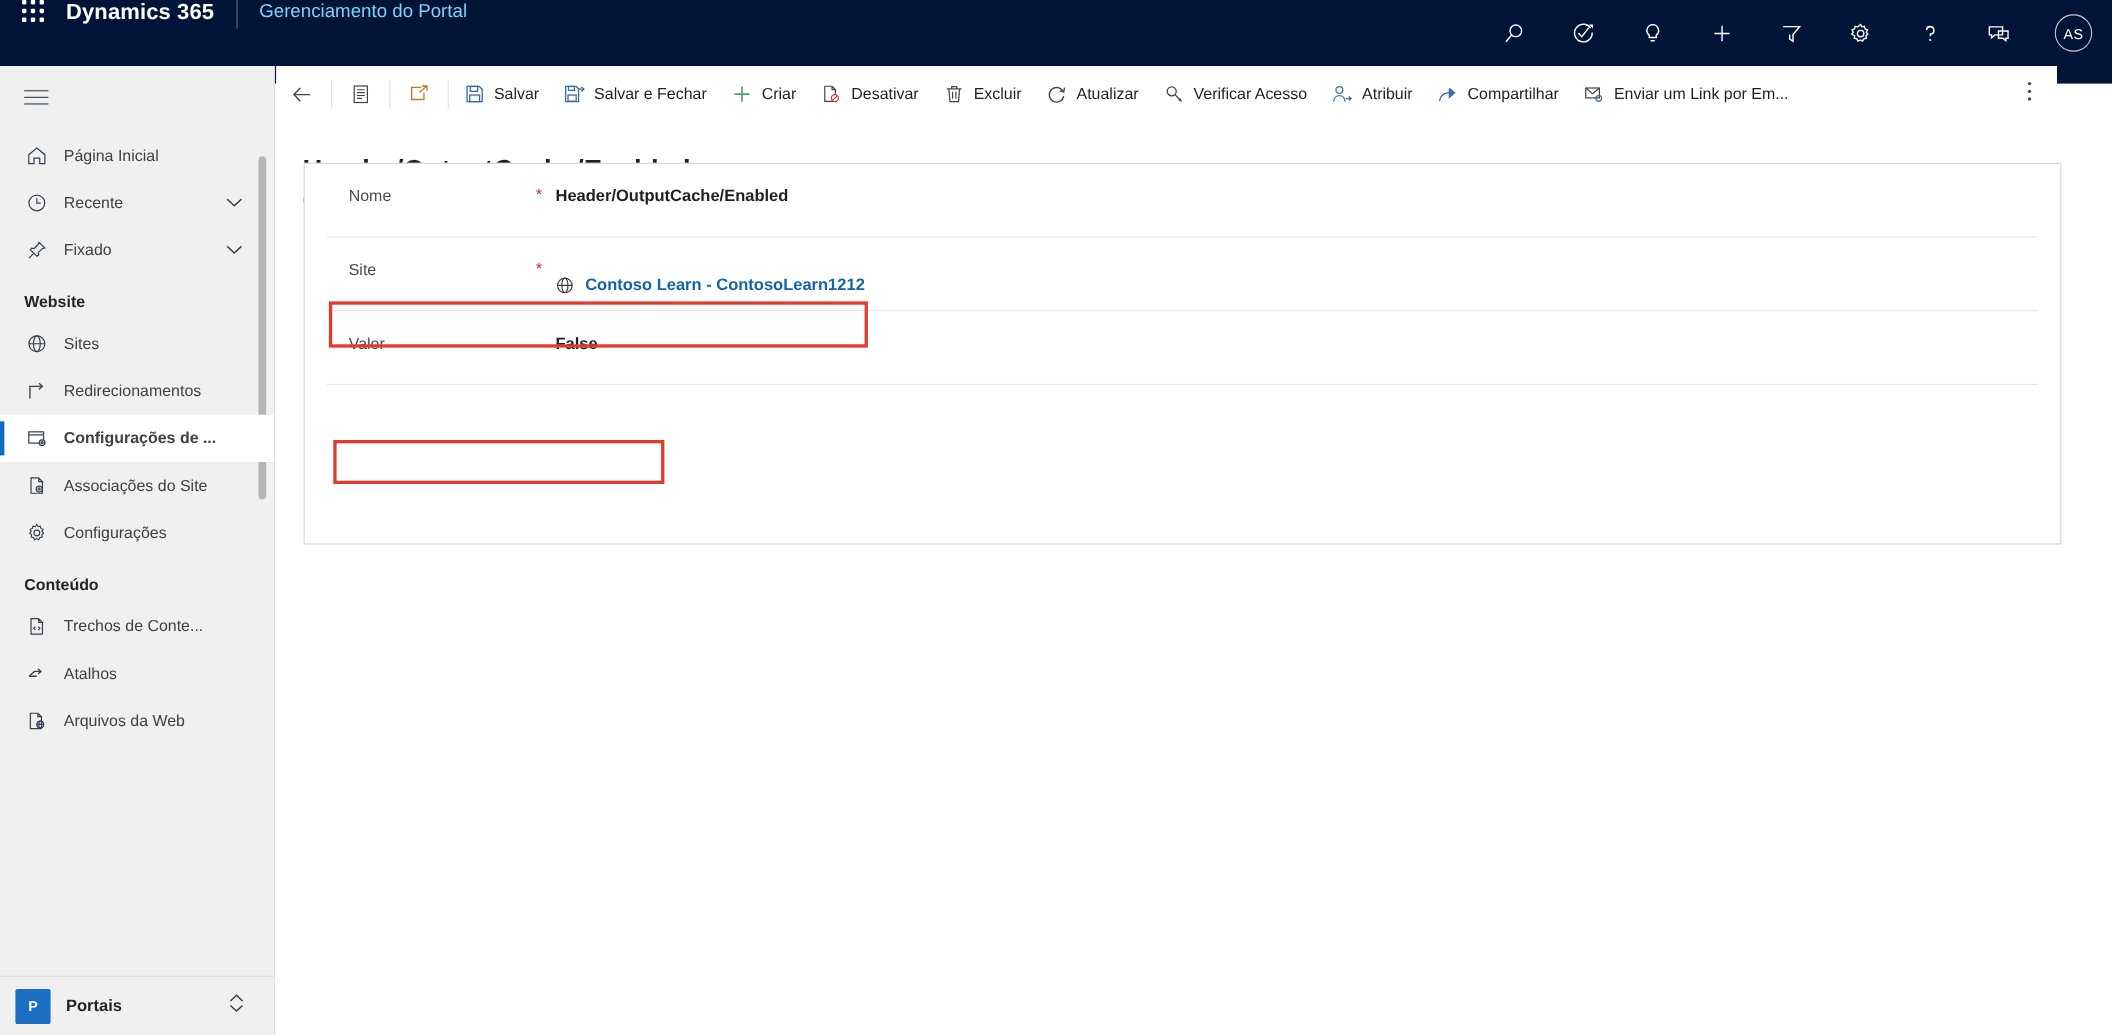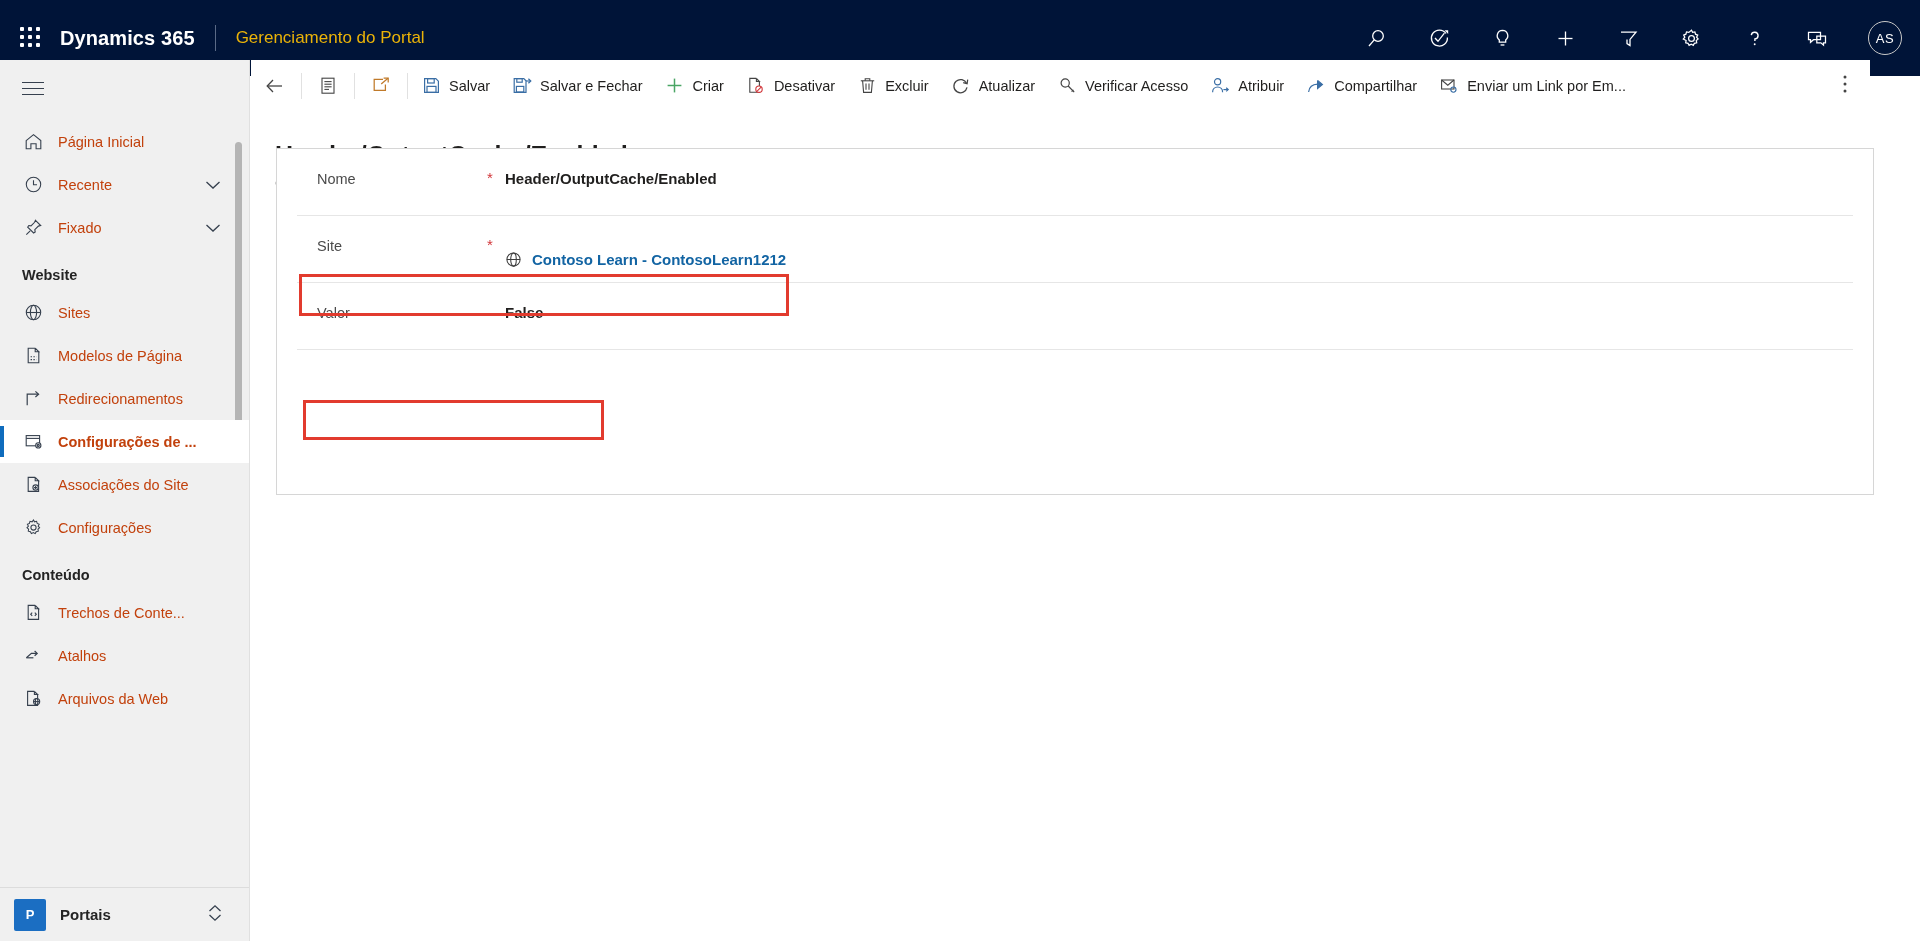--- a/index.html
+++ b/index.html
@@ -6,37 +6,37 @@
   * { box-sizing: border-box; margin: 0; padding: 0; }
   html, body {
     width: 1920px; height: 941px;
     font-family: "Liberation Sans", "DejaVu Sans", sans-serif;
     background: #ffffff; overflow: hidden;
   }
 
   
   .topbar {
     position: absolute; top: 0; left: 0; width: 1920px; height: 76px;
-    background: #001438; display: flex; align-items: center;
+    background: #001438; display: flex; align-items: flex-start;
     color: #ffffff;
   }
   .waffle {
     width: 22px; height: 22px; margin-left: 20px; margin-right: 18px;
     display: grid; grid-template-columns: repeat(3, 4px);
     grid-template-rows: repeat(3, 4px); gap: 4px; cursor: pointer;
   }
   .waffle i { width: 4px; height: 4px; background: #ffffff; border-radius: 1px; display:block;}
   .brand {
     font-size: 20px; font-weight: bold; letter-spacing: .1px; color: #ffffff;
     white-space: nowrap;
   }
   .brand-sep {
     width: 1px; height: 26px; background: #5a6a86; margin: 0 20px;
   }
-  .app-name { font-size: 17px; font-weight: 400; color: #eab308; white-space: nowrap; }
+  .app-name { font-size: 17px; font-weight: 400; color: #7dd3fc; white-space: nowrap; }
   .topbar-right {
     margin-left: auto; display: flex; align-items: center; gap: 15px; padding-right: 18px;
   }
   .tbtn {
     width: 48px; height: 60px; display: flex; align-items: center; justify-content: center;
     cursor: pointer;
   }
   .tbtn svg { display: block; }
   .avatar {
     width: 34px; height: 34px; border-radius: 50%; border: 1.5px solid #c8c8c8;
@@ -55,21 +55,21 @@
     height: 56px; display: flex; align-items: center; padding-left: 22px; cursor: pointer;
   }
   .hamburger span { display: block; width: 22px; height: 0; border-top: 1.4px solid #36404e; }
   .hamburger .hb { display: flex; flex-direction: column; gap: 5px; }
   .navscroll {
     flex: 1; position: relative; overflow: hidden;
   }
   .navlist { padding-top: 4px; }
   .navitem {
     height: 43px; display: flex; align-items: center; padding-left: 22px;
-    cursor: pointer; position: relative; color: #c2410c; font-size: 14.5px;
+    cursor: pointer; position: relative; color: #404040; font-size: 14.5px;
   }
   .navitem .nicon {
     width: 22px; height: 22px; margin-right: 14px; flex: 0 0 22px;
     display: flex; align-items: center; justify-content: center;
   }
   .navitem .nlabel { white-space: nowrap; overflow: hidden; }
   .navitem .chev { margin-left: auto; margin-right: 28px; }
   .navitem.selected {
     background: #ffffff; font-weight: 600;
   }
@@ -302,31 +302,20 @@
         <span class="nicon">
           <svg width="19" height="19" viewBox="0 0 19 19" fill="none" stroke="#36404e" stroke-width="1.1">
             <circle cx="9.5" cy="9.5" r="7.2"></circle>
               <ellipse cx="9.5" cy="9.5" rx="3.1" ry="7.2"></ellipse>
             <line x1="2.4" y1="9.5" x2="16.6" y2="9.5"></line>
           </svg>
         </span>
         <span class="nlabel">Sites</span>
       </div>
 
-      <div class="navitem">
-        <span class="nicon">
-          <svg width="19" height="19" viewBox="0 0 19 19" fill="none" stroke="#36404e" stroke-width="1.1">
-            <polyline points="11.2,2.2 4.2,2.2 4.2,16.8 14.8,16.8 14.8,5.8"></polyline>
-            <polyline points="11.2,2.2 14.8,5.8 11.2,5.8 11.2,2.2"></polyline>
-            <line x1="6.6" y1="13.6" x2="12.4" y2="13.6" stroke-dasharray="1.4 1.4"></line>
-            <line x1="6.6" y1="10.8" x2="12.4" y2="10.8" stroke-dasharray="1.4 1.4"></line>
-          </svg>
-        </span>
-        <span class="nlabel">Modelos de Página</span>
-      </div>
 
       <div class="navitem">
         <span class="nicon">
           <svg width="19" height="19" viewBox="0 0 19 19" fill="none" stroke="#36404e" stroke-width="1.2">
             <polyline points="3.2,16.2 3.2,5.2 14.2,5.2"></polyline>
               <polyline points="11.4,2.4 14.6,5.2 11.4,8"></polyline>
           </svg>
         </span>
         <span class="nlabel">Redirecionamentos</span>
       </div>

